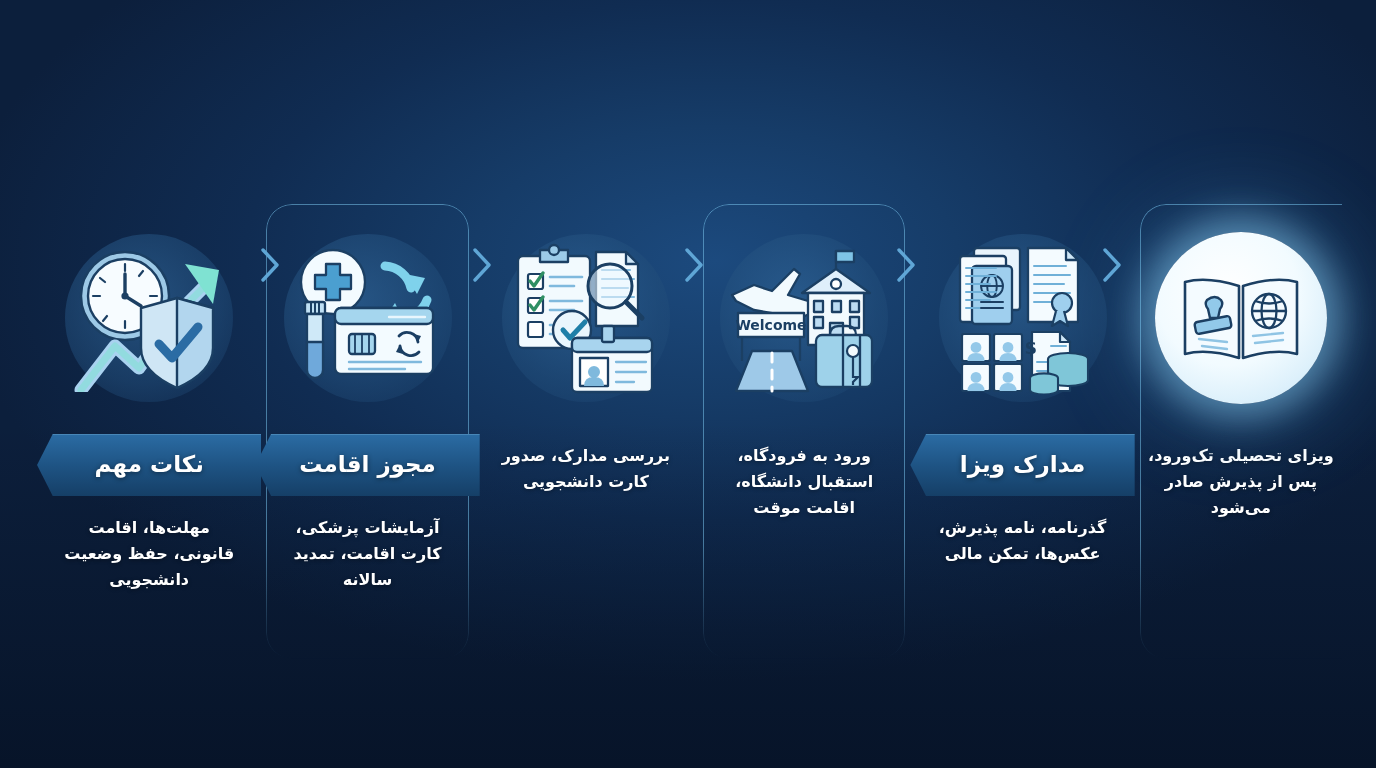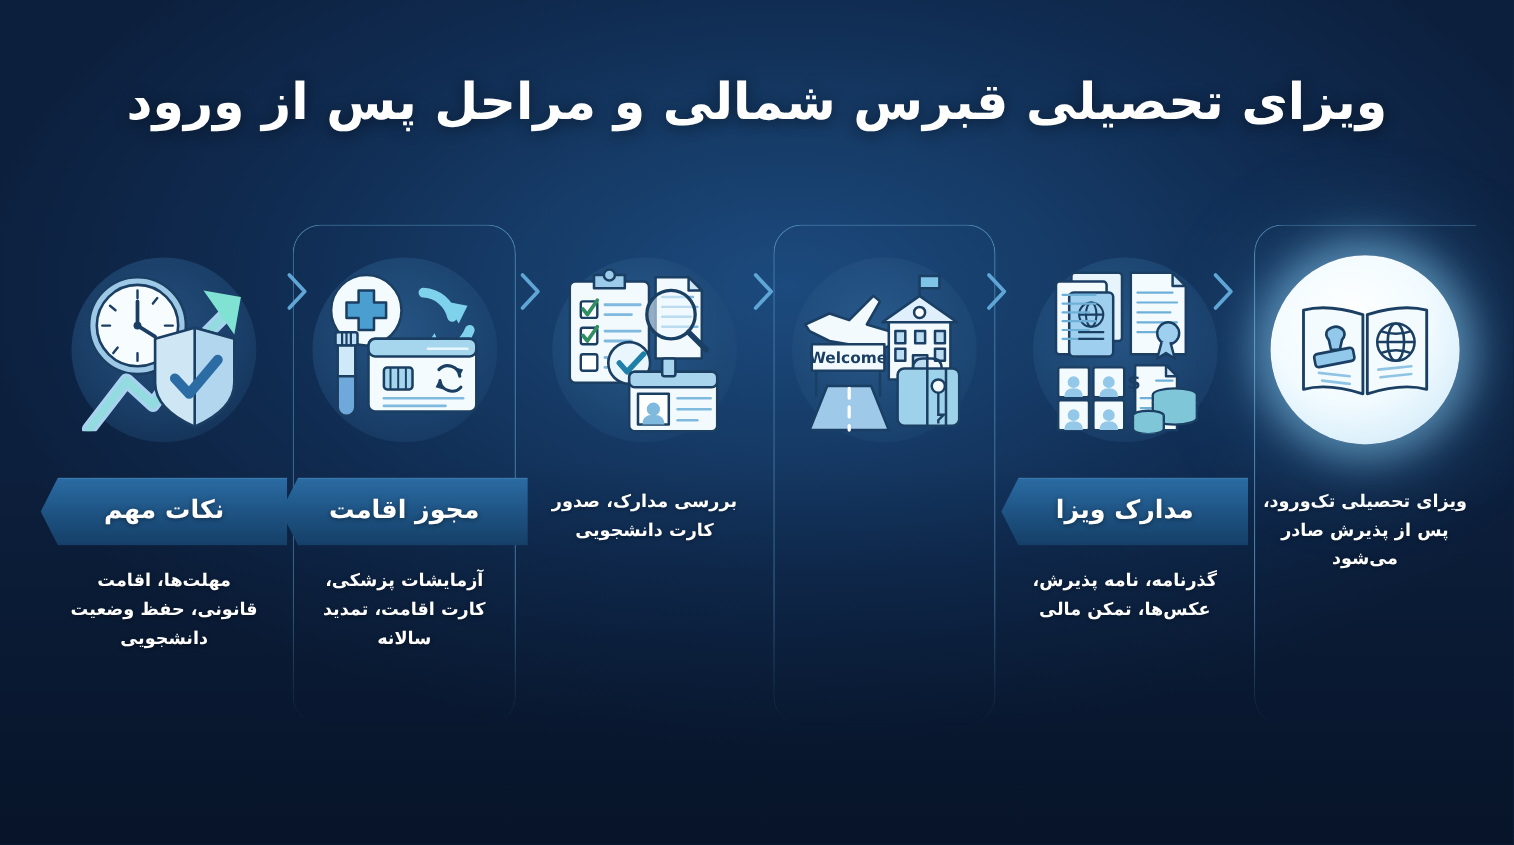--- a/index.html
+++ b/index.html
@@ -127,21 +127,20 @@
   .chev svg{ width:100%; height:100%; display:block; }
 
   
   .icon svg{ display:block; }
 </style>
 </head>
 <body>
 
 <div id="stage">
 
-  <h1 class="title">ویزای تحصیلی قبرس شمالی و مراحل پس از ورود</h1>
 
   <div class="row">
 
     <div class="step frame-left">
       <div class="frame"></div>
       <div class="iconwrap">
         <div class="glowdisc"></div>
         <div class="icon">
           <svg width="128" height="104" viewBox="0 0 128 104">
             <g stroke="#1b3f63" stroke-width="2.6" stroke-linejoin="round" fill="#f4fbff">
@@ -291,20 +290,21 @@
               <line x1="117" y1="92" x2="117" y2="144"></line>
               <line x1="134" y1="92" x2="134" y2="144"></line>
             </g>
             <g stroke="#1b3f63" stroke-width="2.2" fill="#f2fafe">
               <circle cx="127" cy="108" r="6"></circle>
               <path d="M127 114 v20 l5 0 l-5 5 v3" fill="none"></path>
             </g>
           </svg>
         </div>
       </div>
+      <div class="desc">ورود به فرودگاه، استقبال دانشگاه، اقامت موقت</div>
     </div>
 
     <div class="step noframe">
 
       <div class="iconwrap">
         <div class="darkdisc"></div>
         <div class="icon">
           <svg width="152" height="152" viewBox="0 0 152 152">
             <g stroke="#1b3f63" stroke-width="2.3" stroke-linejoin="round">
               <rect x="8" y="14" width="72" height="92" rx="5" fill="#f2fafe"></rect>

